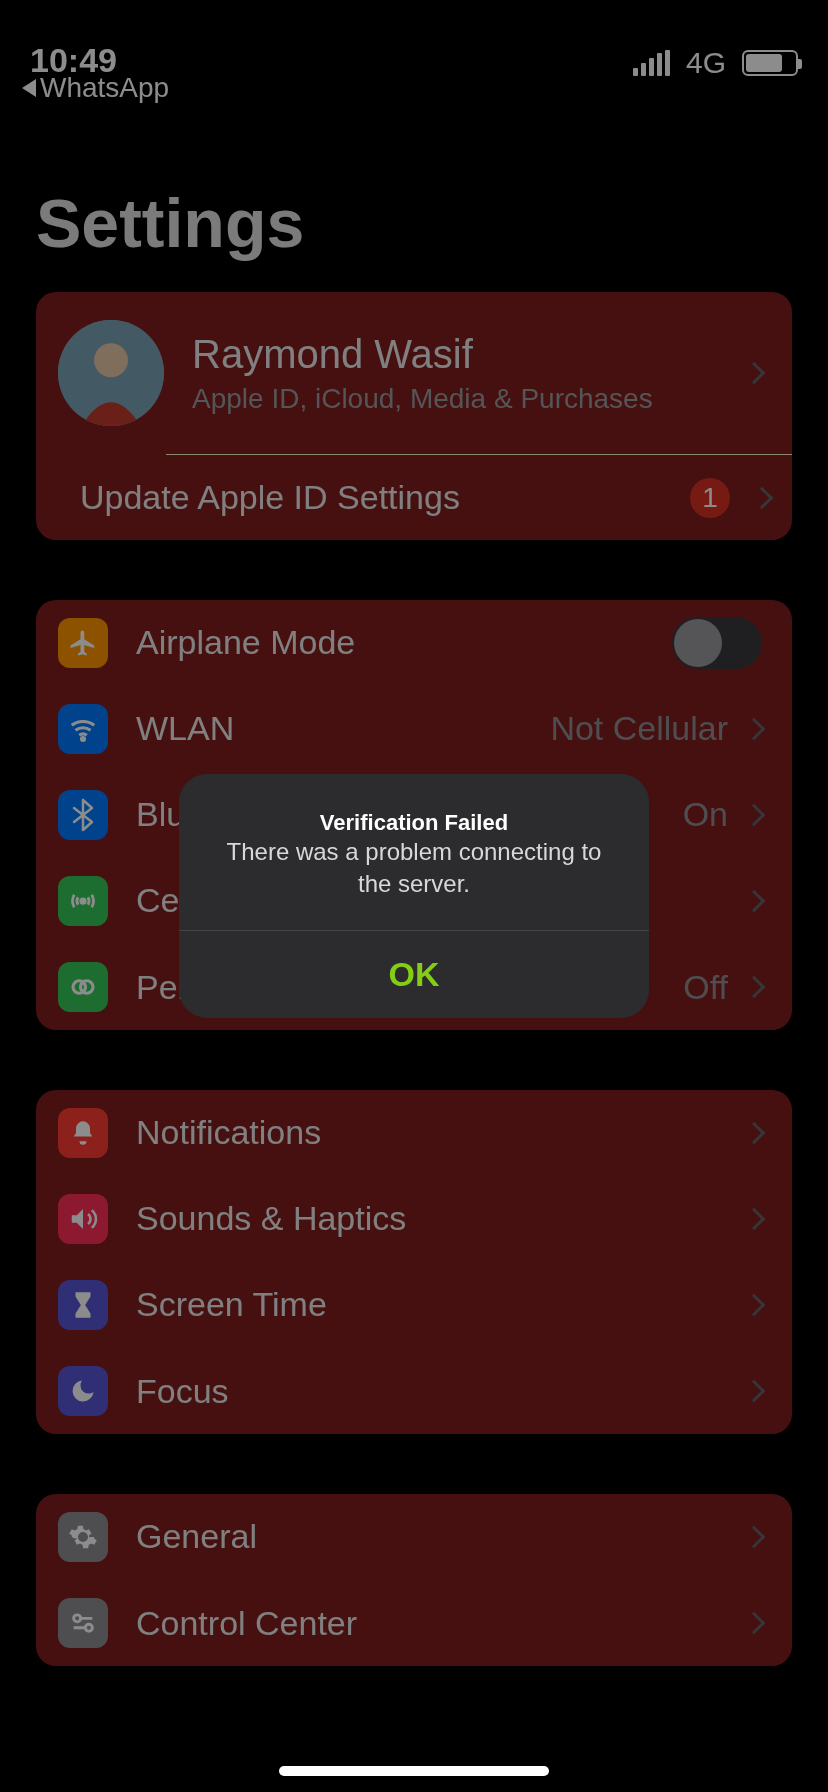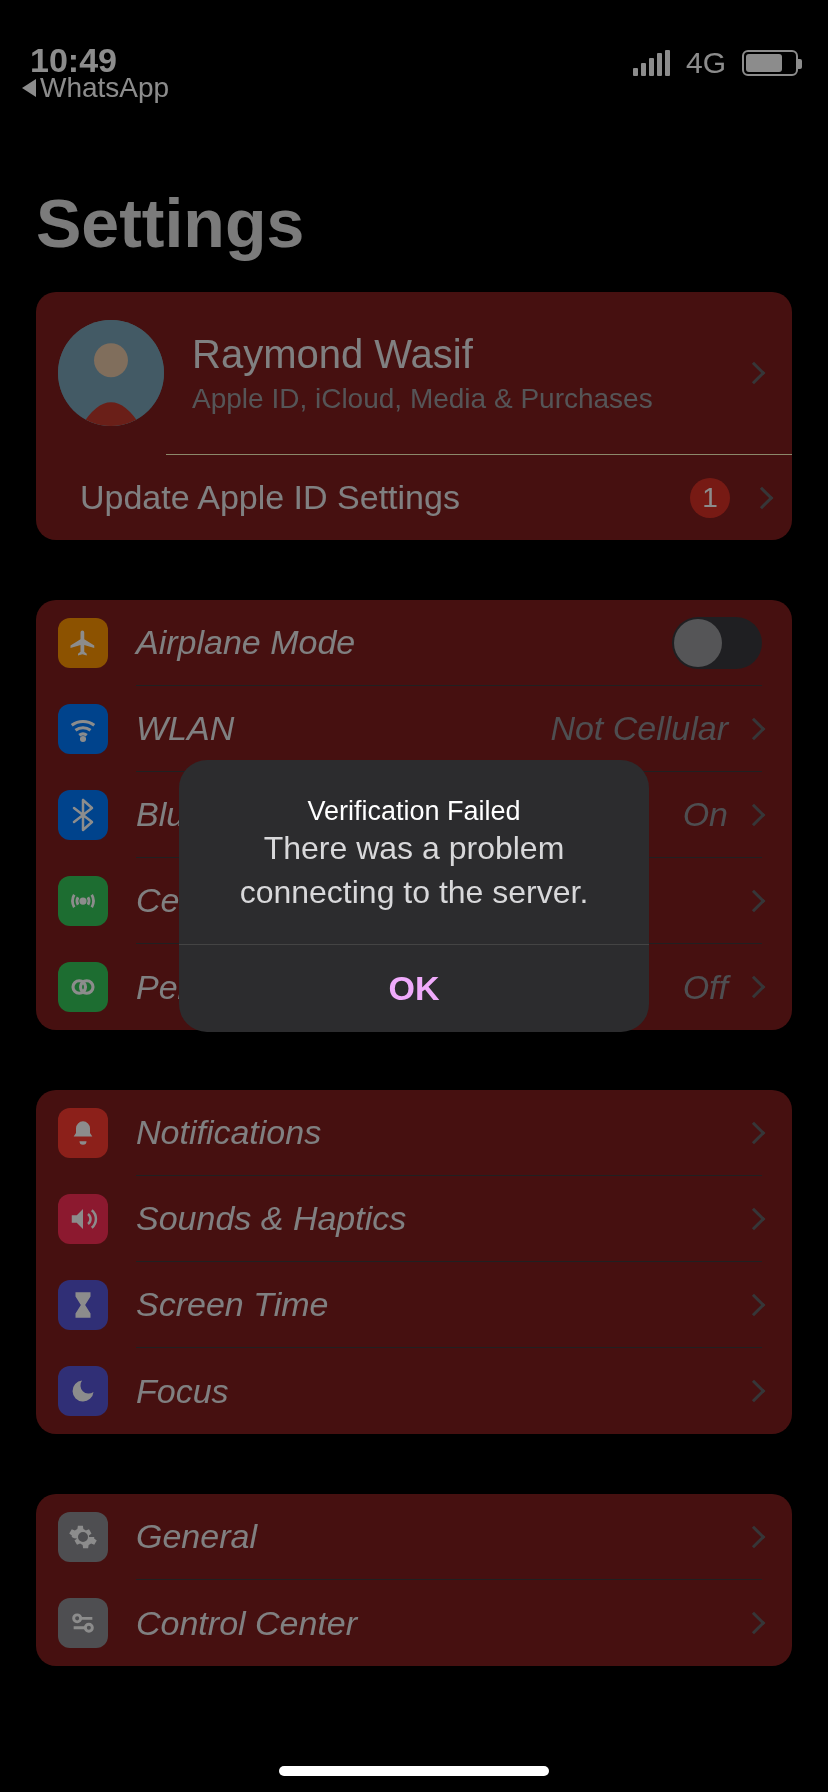--- a/index.html
+++ b/index.html
@@ -10,41 +10,41 @@
   .status-right { display:flex; align-items:center; gap:16px; font-size:30px; font-weight:500;}
   .sig-bars { display:flex; align-items:flex-end; gap:3px; height:26px; }
   .sig-bars span { width:5px; background:#fff; border-radius:1px;}
   .battery { width:56px; height:26px; border:2px solid #fff; border-radius:6px; position:relative; display:flex; align-items:center; padding:2px;}
   .battery::after{content:"";position:absolute;right:-6px;top:7px;width:4px;height:10px;background:#fff;border-radius:0 2px 2px 0;}
   .battery-fill{background:#fff;height:100%;width:75%;border-radius:3px;}
   .back-app { display:flex; align-items:center; gap:4px; padding-left:22px; font-size:28px; color:#fff; margin-top:-8px;}
   .back-caret { width:0;height:0;border-top:9px solid transparent;border-bottom:9px solid transparent;border-right:14px solid #fff; }
   .page-title { font-size:68px; font-weight:700; padding:80px 36px 30px 36px; color:#e0e0e0;}
   .section { margin:0 36px 60px 36px; background:#7f1d1d; border-radius:20px; overflow:hidden;}
-  .row { display:flex; align-items:center; min-height:86px; padding:0 30px 0 0;font-style:italic; }
+  .row { display:flex; align-items:center; min-height:86px; padding:0 30px 0 0; }
   .row-inner { flex:1; display:flex; align-items:center; min-height:86px; border-bottom:1px solid #3a3a3c; padding-right:0;}
   .row:last-child .row-inner { border-bottom:none; }
   .icon-box { width:50px; height:50px; border-radius:12px; margin:0 28px 0 22px; display:flex; align-items:center; justify-content:center; flex-shrink:0;}
   .row-label { font-size:34px; color:#e8e8ea; flex:1;}
   .row-value { font-size:34px; color:#8e8e93; margin-right:18px;}
   .badge { min-width:40px;height:40px;border-radius:20px;background:#d93025;color:#fff;display:flex;align-items:center;justify-content:center;font-size:28px;margin-right:24px;}
   .profile-row{display:flex;align-items:center;padding:28px 30px 28px 22px;}
   .avatar{width:106px;height:106px;border-radius:53px;background:linear-gradient(#8aa,#578);margin-right:28px;flex-shrink:0;position:relative;overflow:hidden;}
   .avatar svg{width:100%;height:100%;}
   .profile-text{flex:1;}
   .profile-name{font-size:40px;font-weight:400;color:#e8e8ea;margin-bottom:6px;}
   .profile-sub{font-size:28px;color:#9a9a9e;}
   .toggle{width:90px;height:52px;background:#39393d;border-radius:26px;position:relative;}
   .toggle-knob{width:48px;height:48px;background:#9a9a9e;border-radius:24px;position:absolute;top:2px;left:2px;}
   .alert-overlay{position:absolute;top:0;left:0;right:0;bottom:0;display:flex;align-items:center;justify-content:center;}
   .alert{width:470px;background:#2c2c2e;border-radius:28px;overflow:hidden;}
   .alert-body{padding:36px 28px 30px 28px;text-align:center;}
-  .alert-title{font-size:27px;font-weight:400;}
-  .alert-msg{font-size:32px;color:#d8d8da;line-height:1.35;}
-  .alert-btn{border-top:1px solid #444;text-align:center;font-size:34px;font-weight:600;color:#f0abfc;padding:24px 0;}
+  .alert-title{font-size:22px;font-weight:700;}
+  .alert-msg{font-size:24px;color:#d8d8da;line-height:1.35;}
+  .alert-btn{border-top:1px solid #444;text-align:center;font-size:34px;font-weight:600;color:#84cc16;padding:24px 0;}
   .home-ind{position:absolute;bottom:16px;left:50%;transform:translateX(-50%);width:270px;height:10px;background:#fff;border-radius:5px;}
 </style>
 </head>
 <body>
 
 <div class="dim">
 
   <div class="status-bar">
     <div>10:49</div>
     <div class="status-right">

